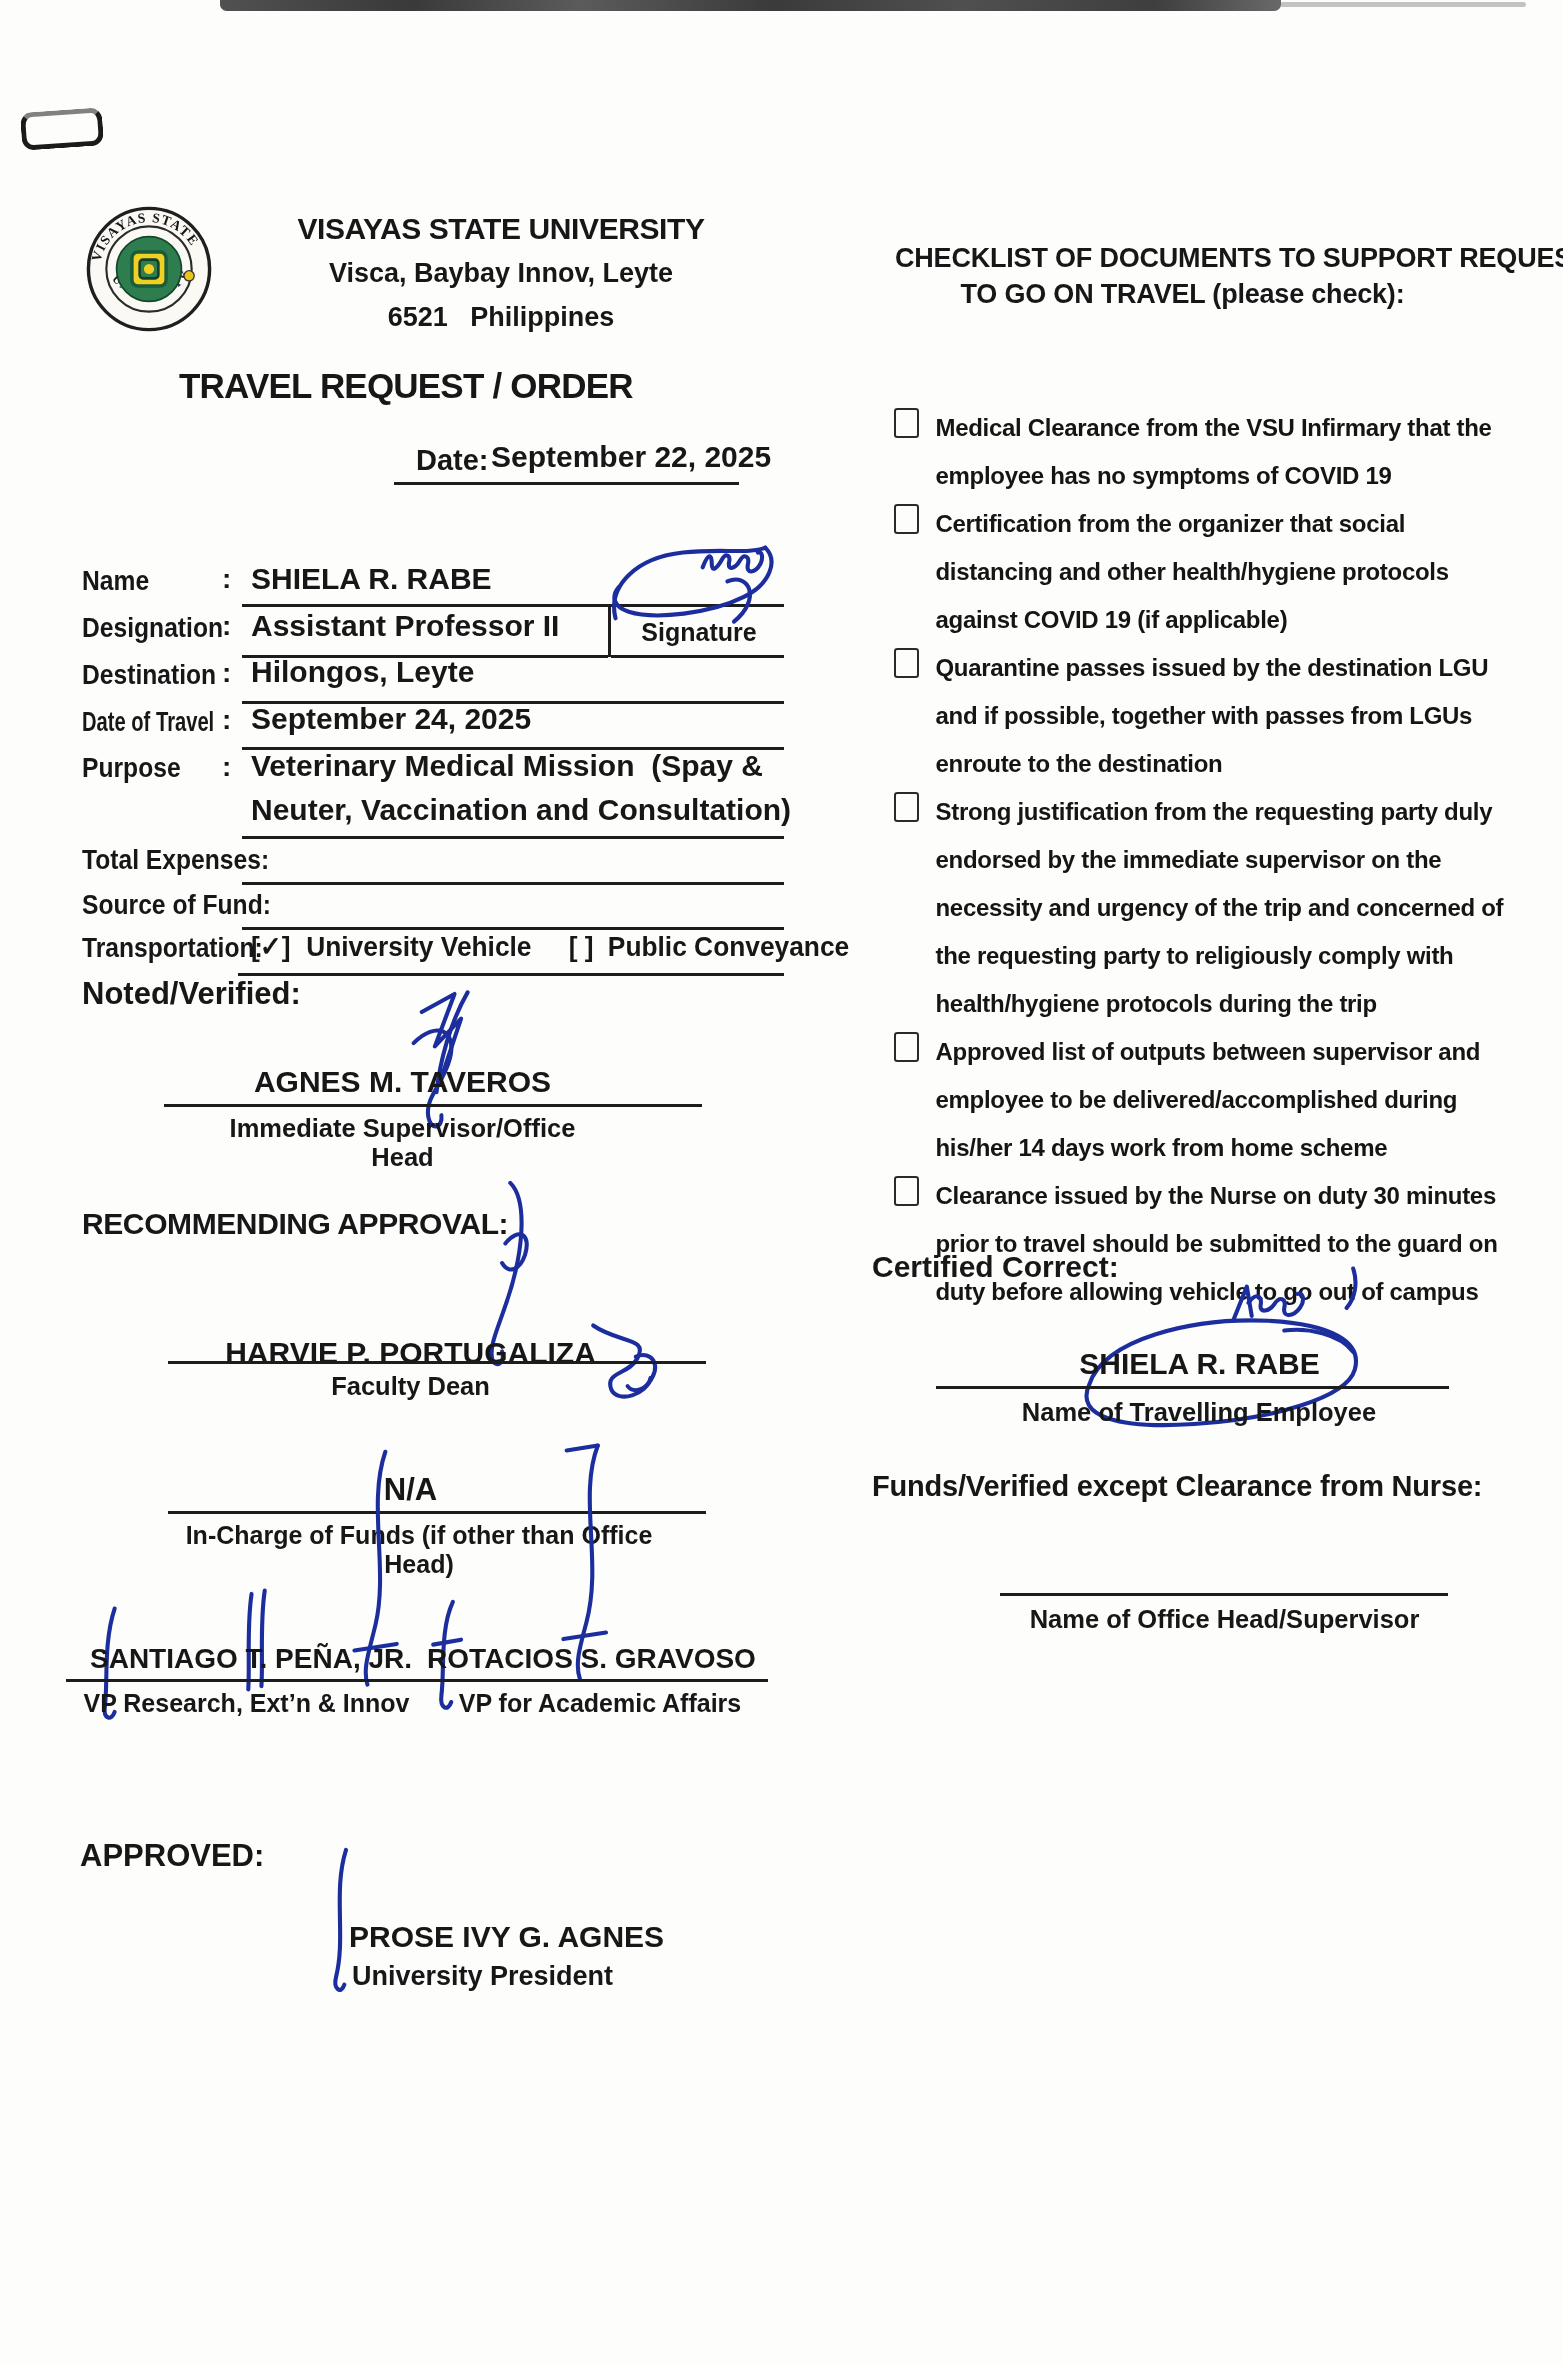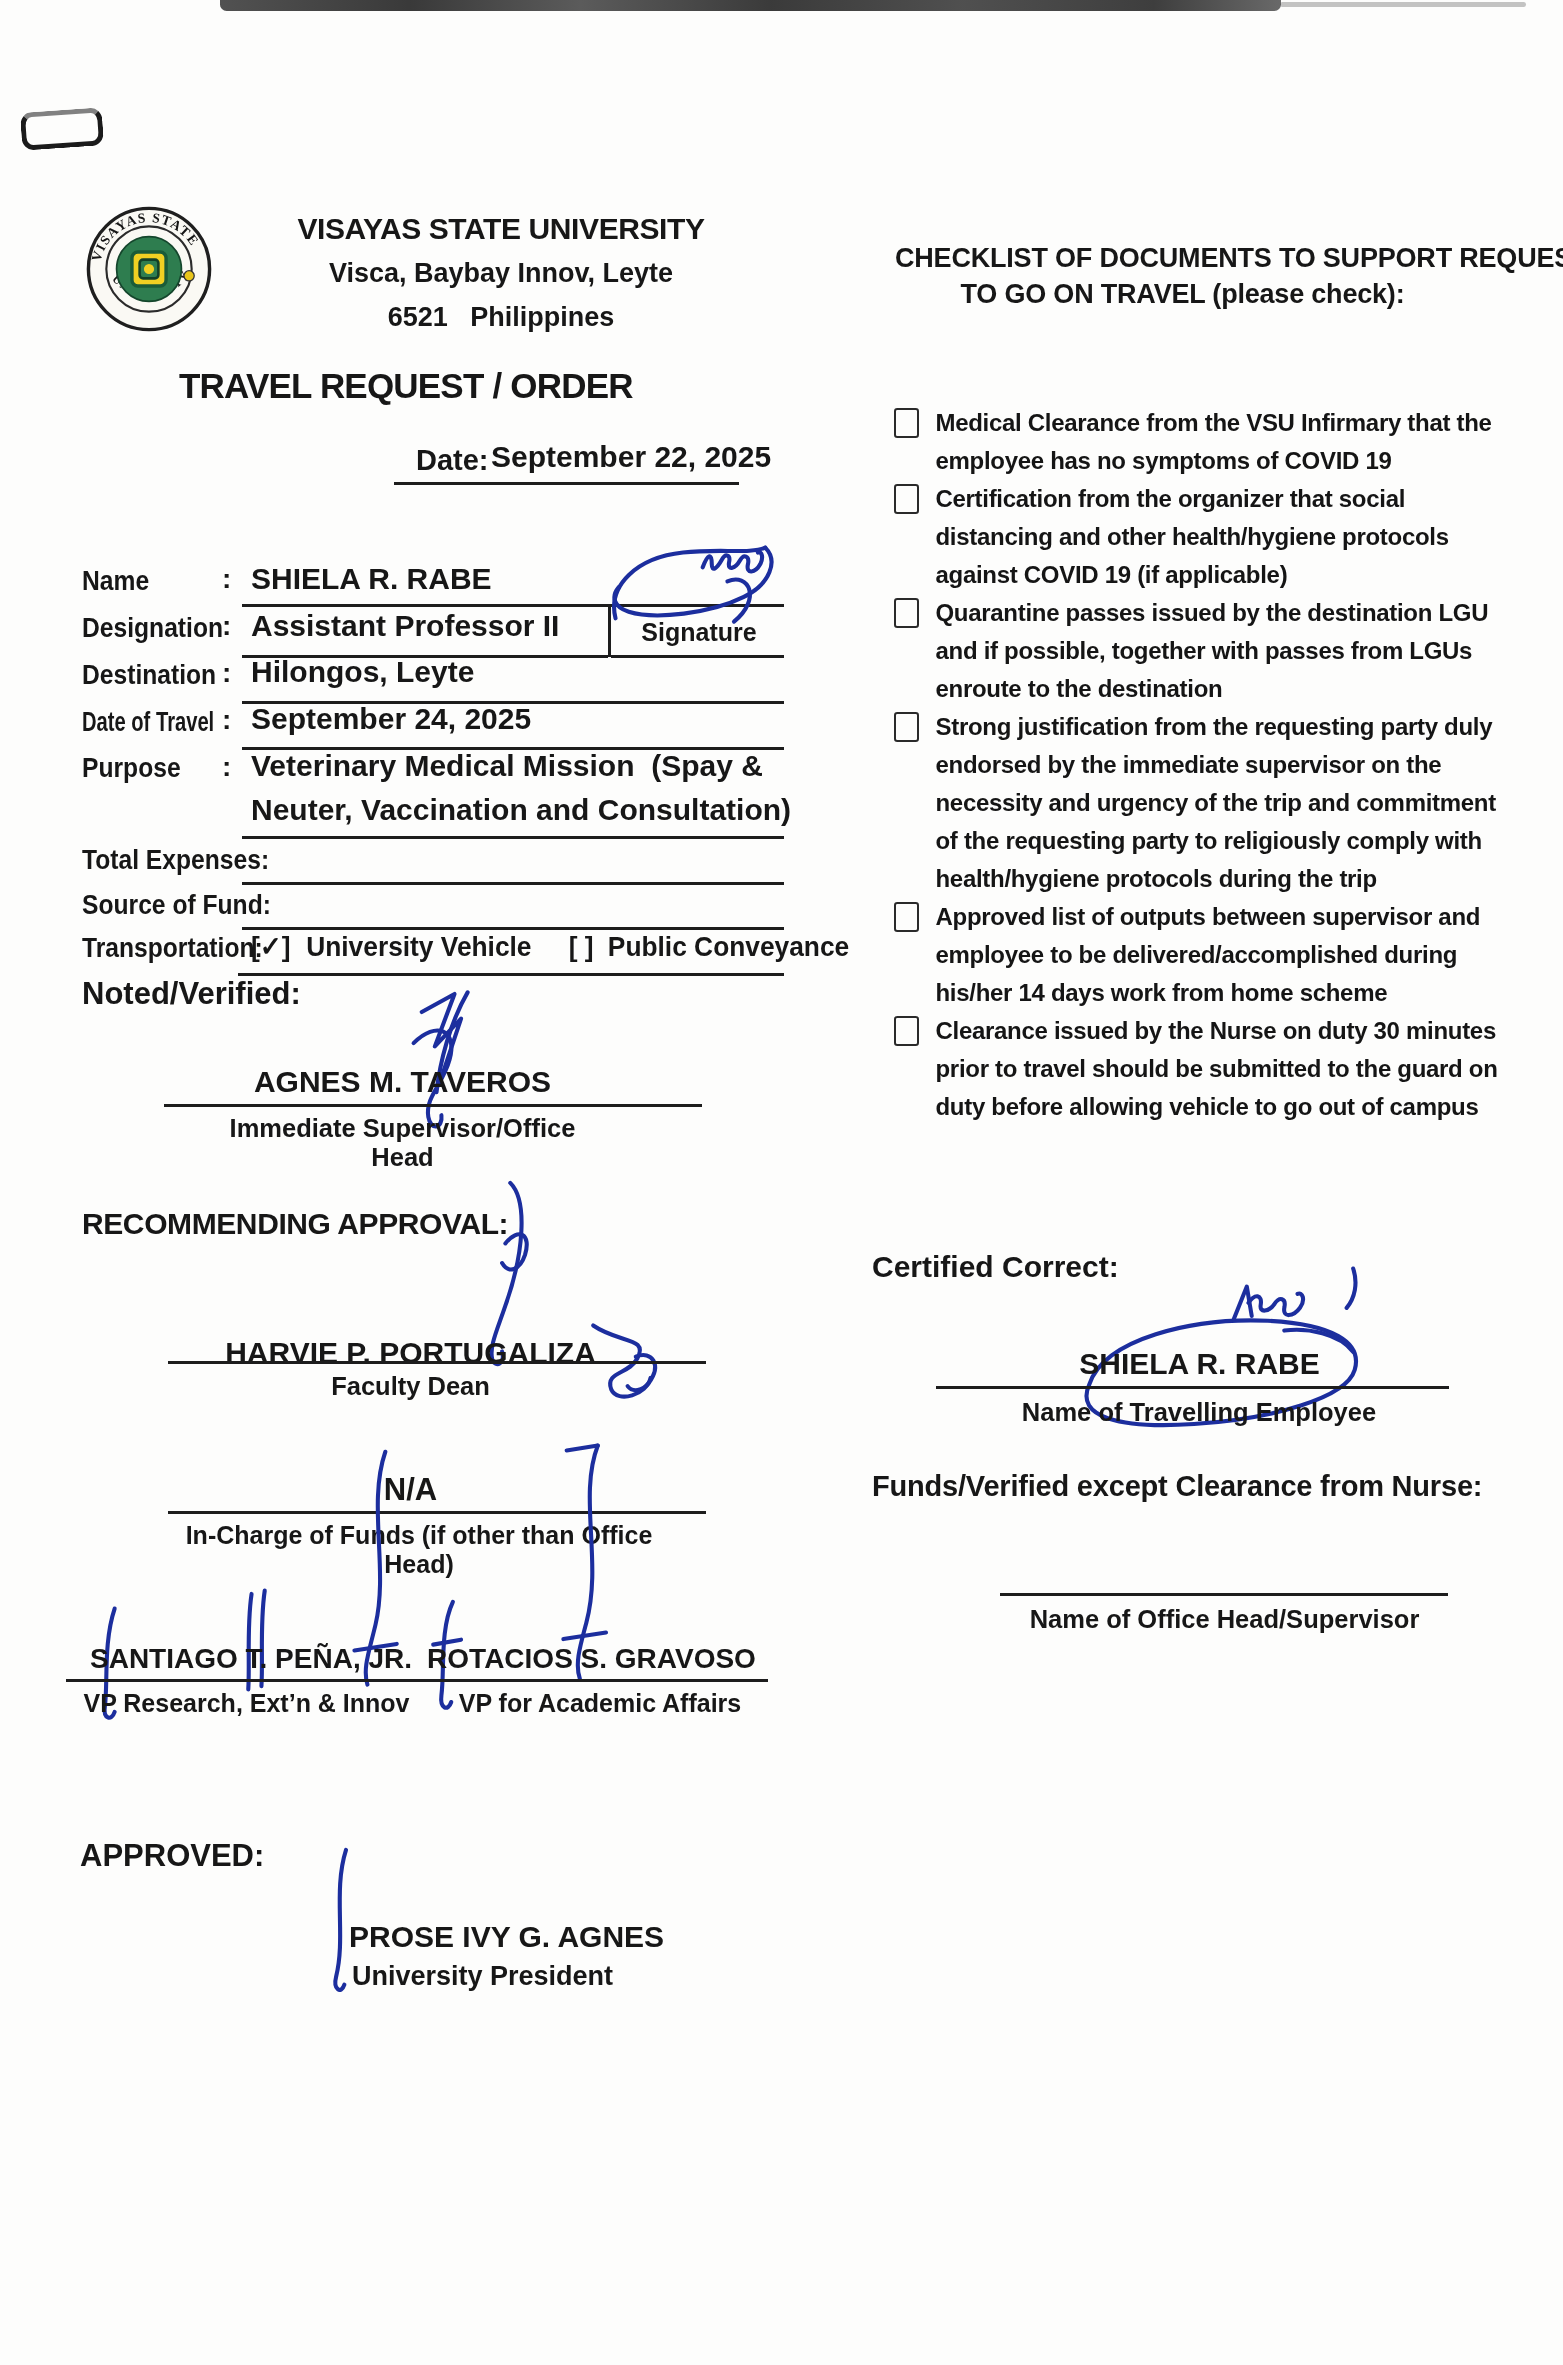--- a/index.html
+++ b/index.html
@@ -24,21 +24,21 @@
   .f35{font-size:29px;}
   .f36{font-size:30px;}
   .f38{font-size:31px;}
   .f43{font-size:35px;letter-spacing:-0.8px;}
   .chk-item{display:flex;align-items:flex-start;}
   .chk-box{
     width:20.5px;height:26px;border:2.5px solid #2a2a2a;border-radius:3.3px;
     margin:4.1px 17px 0 0;flex-shrink:0;background:#fdfdfc;
   }
   .chk-text{
-    font-weight:700;font-size:24px;line-height:38px;width:585px;
+    font-weight:700;font-size:24px;line-height:48px;width:585px;
     letter-spacing:-0.3px;color:#151515;
   }
   .scan-smudge{
     position:absolute;left:220px;top:0;width:1061px;height:10.7px;border-radius:0 0 6.6px 6.6px;
     background:linear-gradient(90deg,#3a3a3a 0%,#1f1f1f 18%,#454545 34%,#202020 52%,#383838 70%,#242424 88%,#555 100%);
     opacity:.88;
   }
   .scan-smudge2{
     position:absolute;left:1280px;top:1.6px;width:246px;height:5px;background:#555;opacity:.35;border-radius:2.5px;
   }
@@ -207,21 +207,21 @@
     <div class="chk-item">
       <span class="chk-box"></span>
       <span class="chk-text">Certification from the organizer that social distancing and other health/hygiene protocols against COVID 19 (if applicable)</span>
     </div>
     <div class="chk-item">
       <span class="chk-box"></span>
       <span class="chk-text">Quarantine passes issued by the destination LGU and if possible, together with passes from LGUs enroute to the destination</span>
     </div>
     <div class="chk-item">
       <span class="chk-box"></span>
-      <span class="chk-text">Strong justification from the requesting party duly endorsed by the immediate supervisor on the necessity and urgency of the trip and commitment of the requesting party to religiously comply with health/hygiene protocols during the trip</span>
+      <span class="chk-text">Strong justification from the requesting party duly endorsed by the immediate supervisor on the necessity and urgency of the trip and concerned of the requesting party to religiously comply with health/hygiene protocols during the trip</span>
     </div>
     <div class="chk-item">
       <span class="chk-box"></span>
       <span class="chk-text">Approved list of outputs between supervisor and employee to be delivered/accomplished during his/her 14 days work from home scheme</span>
     </div>
     <div class="chk-item">
       <span class="chk-box"></span>
       <span class="chk-text">Clearance issued by the Nurse on duty 30 minutes prior to travel should be submitted to the guard on duty before allowing vehicle to go out of campus</span>
     </div>
   </div>

